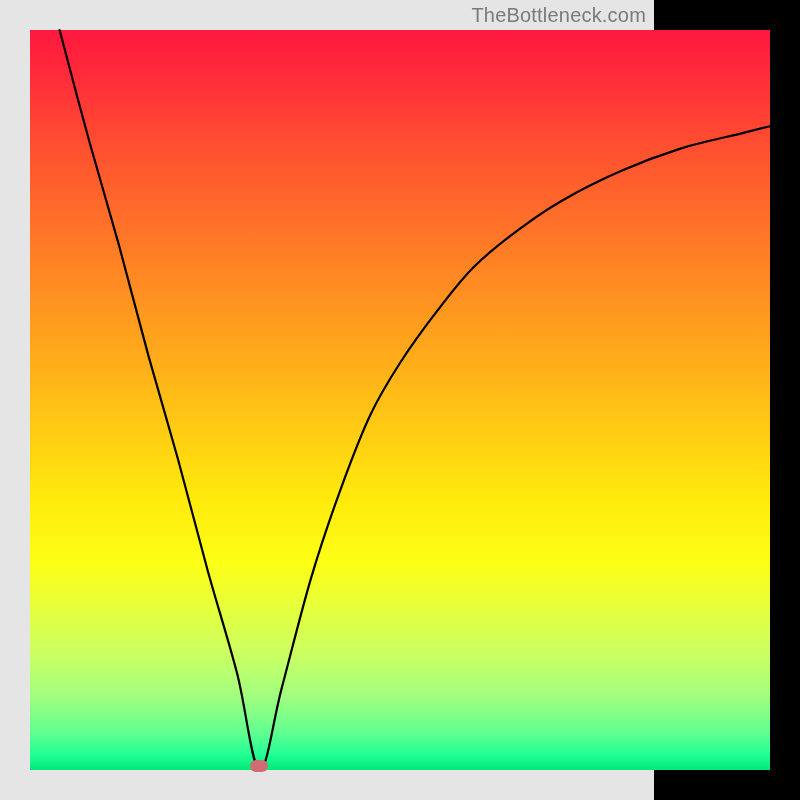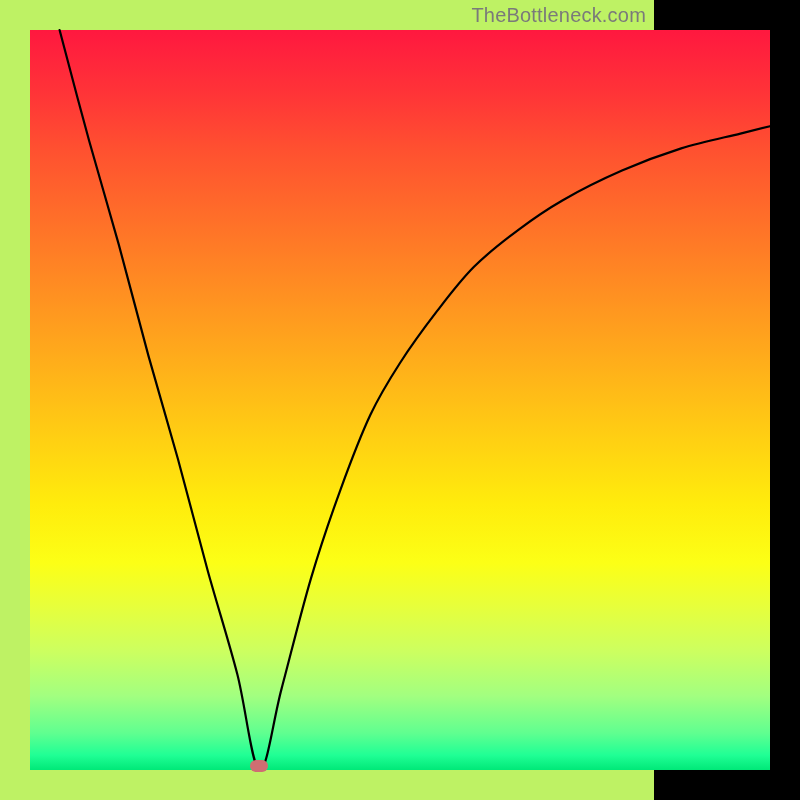--- a/index.html
+++ b/index.html
@@ -8,21 +8,21 @@
     width: 800px;
     height: 800px;
     background: #000;
     overflow: hidden;
     font-family: Arial, Helvetica, sans-serif;
   }
   .frame {
     position: relative;
     width: 654px;
     height: 800px;
-    background: #bef264;
+    background: #e5e5e5;
   }
   .plot {
     position: absolute;
     left: 30px;
     top: 30px;
     width: 740px;
     height: 740px;
     background: linear-gradient(
       to bottom,
       #ff183f 0%,

